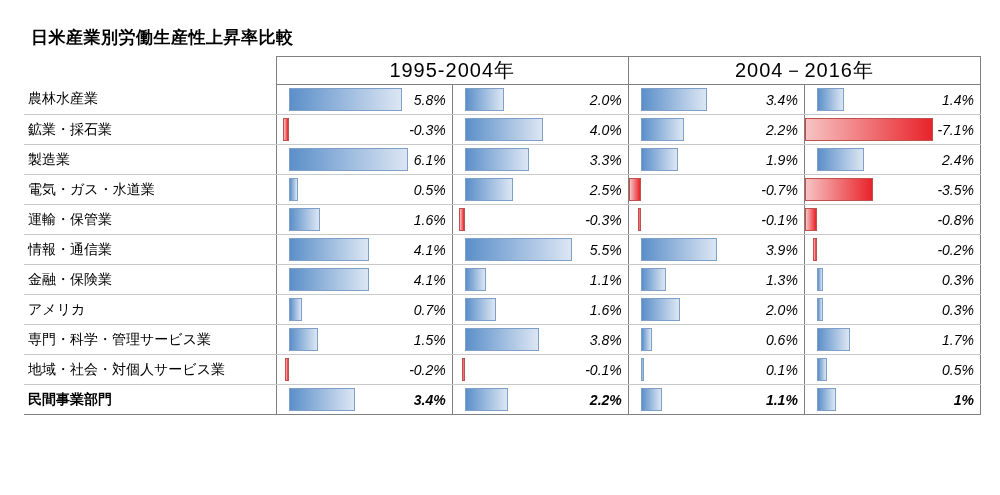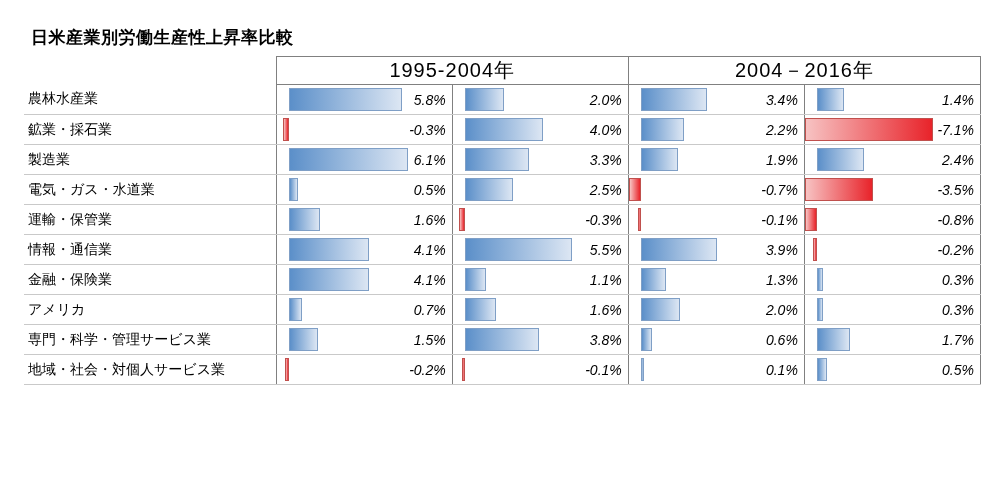--- a/index.html
+++ b/index.html
@@ -360,14 +360,41 @@
           </span>
           <span class="val">0.1%</span>
         </td>
         <td class="cell last">
           <span class="barwrap">
             <span class="bar pos" style="left: 12px; width: 9.75px;"></span>
           </span>
           <span class="val">0.5%</span>
         </td>
       </tr>
+      <tr class="total">
+        <td class="rowlabel">民間事業部門</td>
+        <td class="cell">
+          <span class="barwrap">
+            <span class="bar pos" style="left: 12px; width: 66.3px;"></span>
+          </span>
+          <span class="val">3.4%</span>
+        </td>
+        <td class="cell">
+          <span class="barwrap">
+            <span class="bar pos" style="left: 12px; width: 42.9px;"></span>
+          </span>
+          <span class="val">2.2%</span>
+        </td>
+        <td class="cell">
+          <span class="barwrap">
+            <span class="bar pos" style="left: 12px; width: 21.45px;"></span>
+          </span>
+          <span class="val">1.1%</span>
+        </td>
+        <td class="cell last">
+          <span class="barwrap">
+            <span class="bar pos" style="left: 12px; width: 19.5px;"></span>
+          </span>
+          <span class="val">1%</span>
+        </td>
+      </tr>
     </tbody>
 </table>
 
 </body></html>

